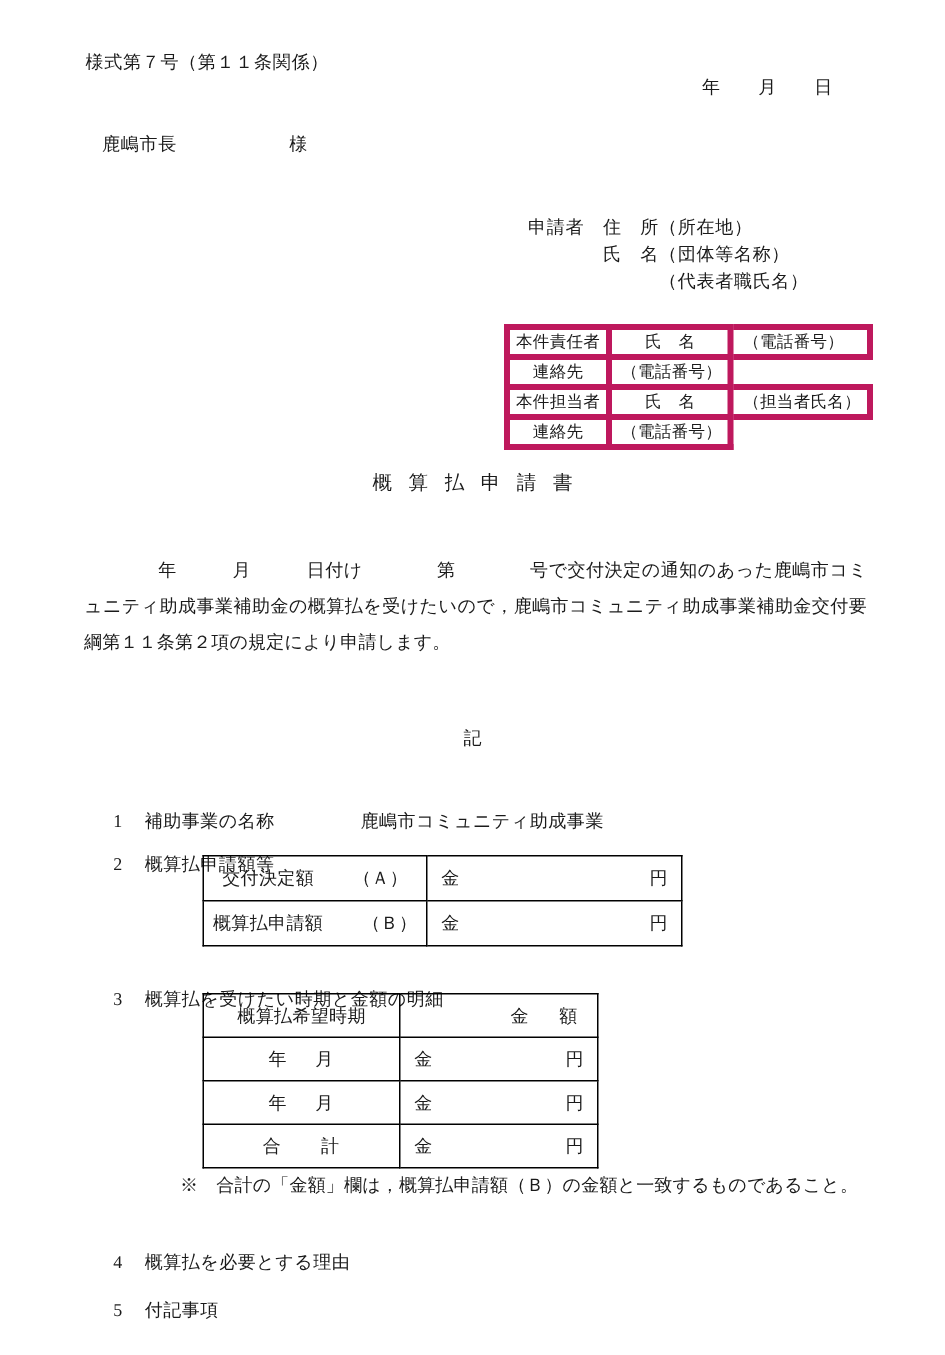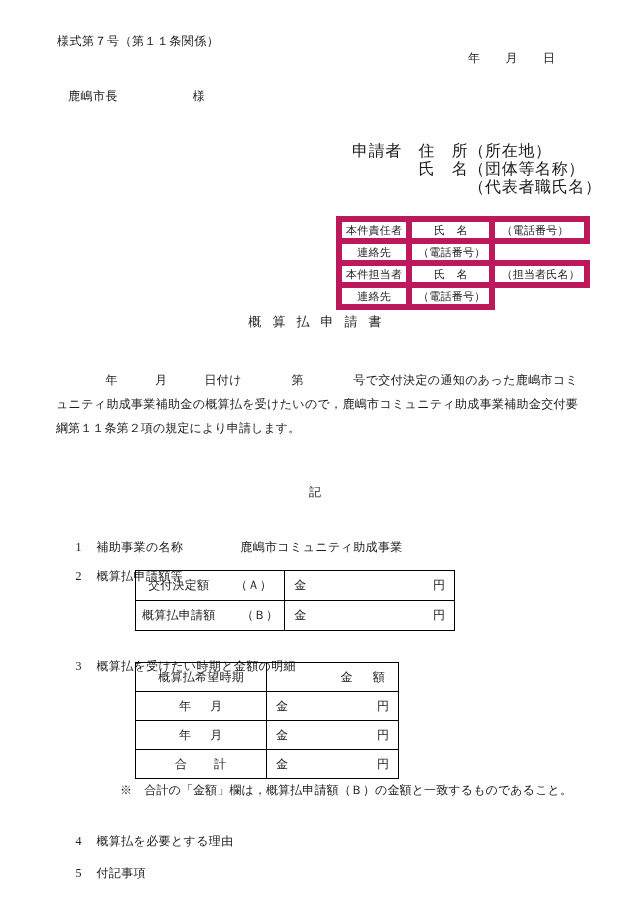--- a/index.html
+++ b/index.html
@@ -45,38 +45,38 @@
     top: 88px;
     font-size: 12px;
     letter-spacing: 0.04em;
   }
 
   
   #applicant-block {
     position: absolute;
     left: 352px;
     top: 142px;
-    font-size: 16px;
+    font-size: 12px;
     line-height: 18px;
     letter-spacing: 0.04em;
   }
   #applicant-block .row { white-space: pre; }
 
   
   #contact-table {
     position: absolute;
     left: 336px;
     top: 216px;
     width: 215px;
     border-collapse: collapse;
     font-size: 11px;
     letter-spacing: 0.02em;
   }
   #contact-table td {
-    border: 6px solid #be185d;
+    border: 4px solid #be185d;
     padding: 0 4px;
     height: 16px;
     line-height: 16px;
     white-space: pre;
     vertical-align: middle;
   }
   #contact-table td.role { width: 60px; text-align: center; }
   #contact-table td.field { width: 52px; text-align: center; }
   #contact-table td.value { text-align: left; padding-left: 6px; }
 

